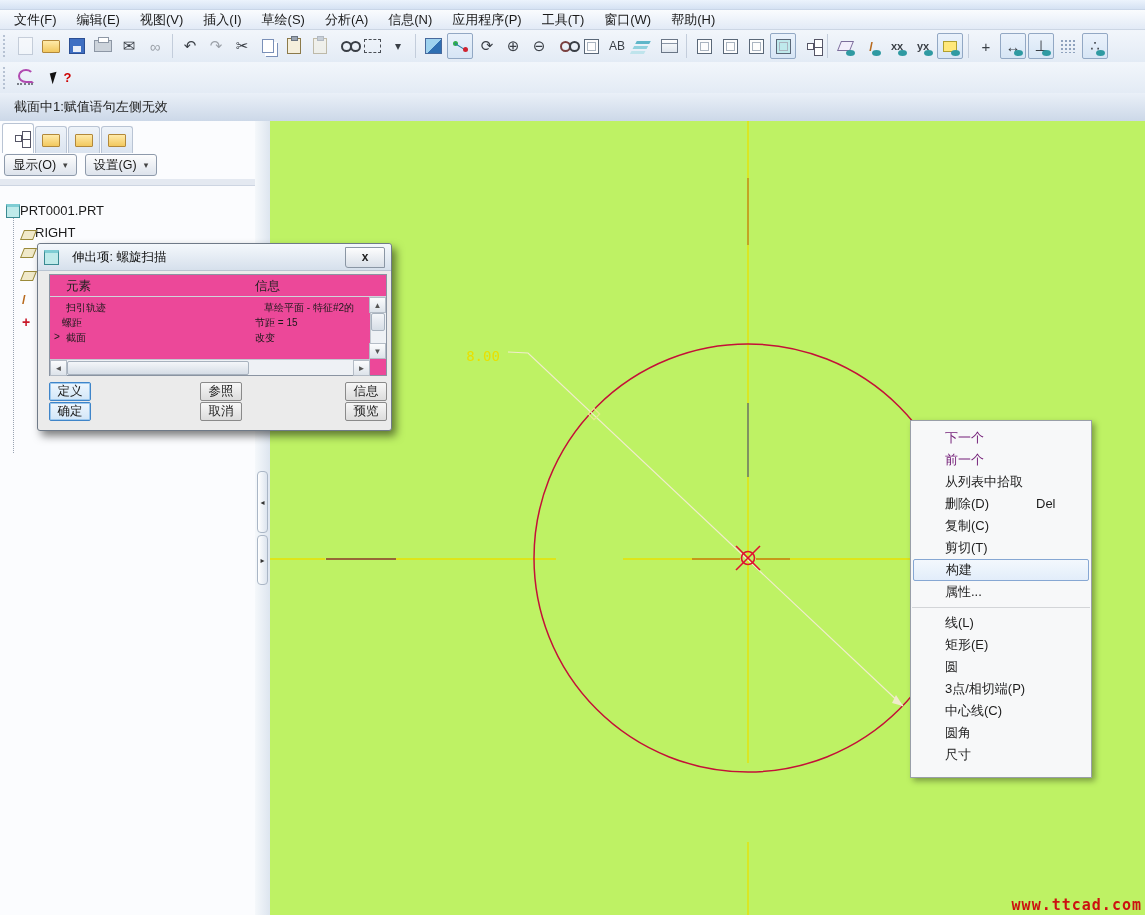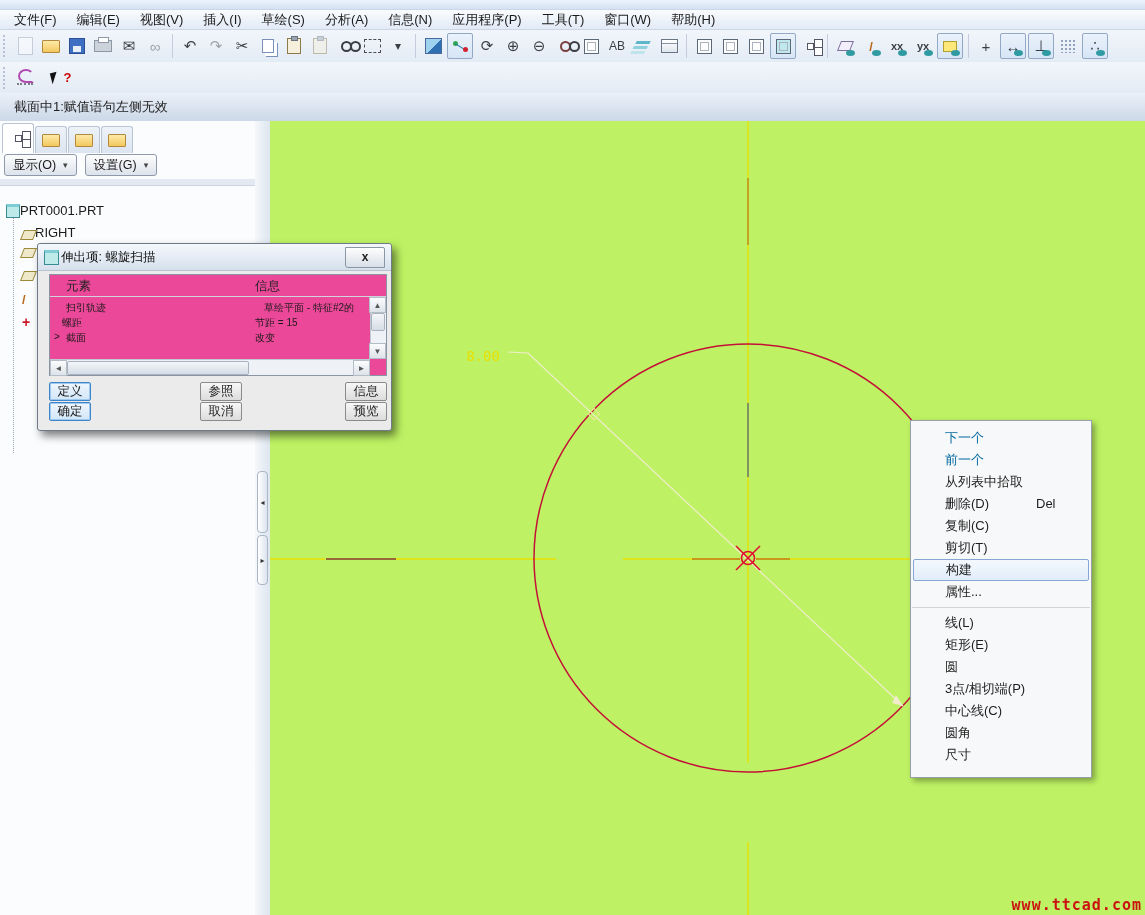--- a/index.html
+++ b/index.html
@@ -89,21 +89,21 @@
         display:flex;align-items:center;justify-content:center;font-size:8px;color:#333}
 
   
   #canvas{left:270px;top:121px;width:875px;height:794px;background:#bef264}
   #watermark{position:absolute;right:3px;bottom:1px;font-family:"DejaVu Sans Mono",monospace;
              font-size:15px;font-weight:bold;color:#cc1111;letter-spacing:1px}
 
   
   #dialog{left:37px;top:243px;width:353px;height:186px;background:#ebebeb;border:1px solid #6f7a88;
           border-radius:3px;box-shadow:4px 5px 9px rgba(0,0,0,.5);font-size:12.5px}
-  #dlg-title{height:26px;display:flex;align-items:center;padding:0 6px;gap:2px;
+  #dlg-title{height:26px;display:flex;align-items:center;padding:0 6px;gap:13px;
              background:linear-gradient(#f4f8fc,#d6e0ec);border-bottom:1px solid #b9c4d2;border-radius:3px 3px 0 0}
   #dlg-title .t{flex:1;font-size:12.5px;color:#111}
   .dlg-ic{width:13px;height:11px;background:#bfeaea;border:1px solid #3a8a92;border-top:3px solid #7fcdd4}
   #dlg-close{width:38px;height:19px;display:flex;align-items:center;justify-content:center;font-weight:bold;font-size:12px;
              border:1px solid #8a96a4;border-radius:0 2px 0 3px;background:linear-gradient(#fdfdfd,#d8dfe8);color:#222}
   #dlg-panel{position:absolute;left:11px;top:30px;width:336px;height:100px;background:#ec4899;border:1px solid #8a94a2}
   .dlg-hdr{position:absolute;top:3px;font-size:12.5px;color:#222}
   #dlg-hline{position:absolute;left:0;top:21px;width:100%;height:1px;background:#d0d4da}
   .dlg-cell{position:absolute;font-size:10px;white-space:nowrap}
   #vsb{position:absolute;right:0;top:22px;width:15px;bottom:16px;background:#eef1f5;border-left:1px solid #c2c8d0;font-size:8px;color:#555}
@@ -112,21 +112,21 @@
           background:linear-gradient(#fbfcfd,#dde3ea);border:1px solid #b4bcc6}
   .sb-thumb{position:absolute;background:linear-gradient(#f4f6f9,#d6dde6);border:1px solid #a8b2be;border-radius:2px}
   .btn{position:absolute;width:40px;height:17px;display:flex;align-items:center;justify-content:center;font-size:12.5px;
        background:linear-gradient(#f7f7f7,#dcdcdc);border:1px solid #8a8a8a;border-radius:2px}
   .btn.focus{border:1px solid #3f85c9;box-shadow:inset 0 0 0 1px #9fc9ee;background:linear-gradient(#eff7fe,#d2e6f8)}
 
   
   #ctxmenu{left:910px;top:420px;width:180px;height:350px;background:#f7f8f9;border:1px solid #999fa8;
            box-shadow:3px 3px 6px rgba(0,0,0,.35);padding-top:6px;font-size:13px}
   .cmi{height:22px;line-height:22px;padding-left:34px;position:relative;color:#1d1d1d;white-space:nowrap}
-  .cmi.dis{color:#0369a1}
+  .cmi.dis{color:#701a75}
   .cmi.hl{margin:0 2px;padding-left:32px;height:20px;line-height:20px;border:1px solid #86a7d3;border-radius:2px;
           background:linear-gradient(#f3f8fd,#e2edfa)}
   .cmi .sc{position:absolute;left:125px}
   .cmsep{height:1px;background:#d3d5d8;margin:4px 1px}
 </style>
 </head>
 <body>
 
 <div id="root">
 

